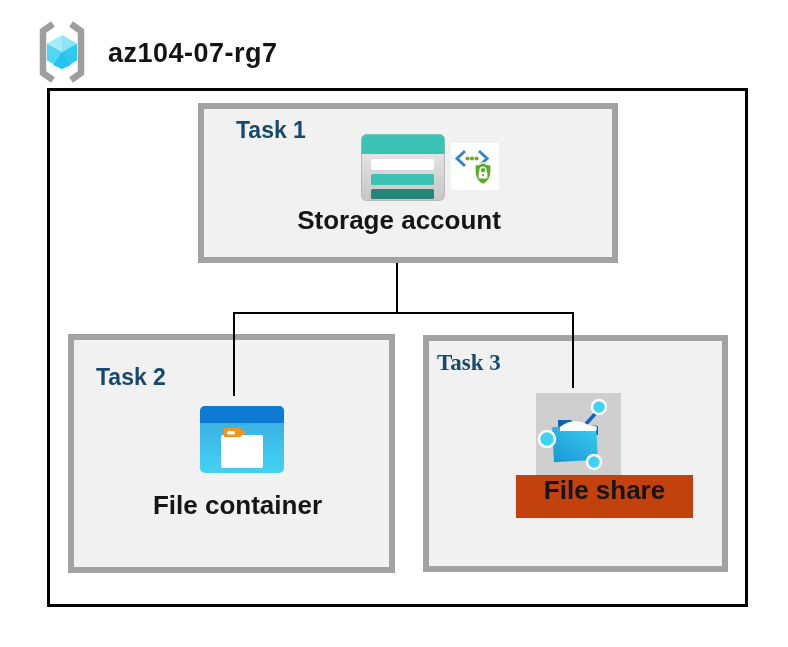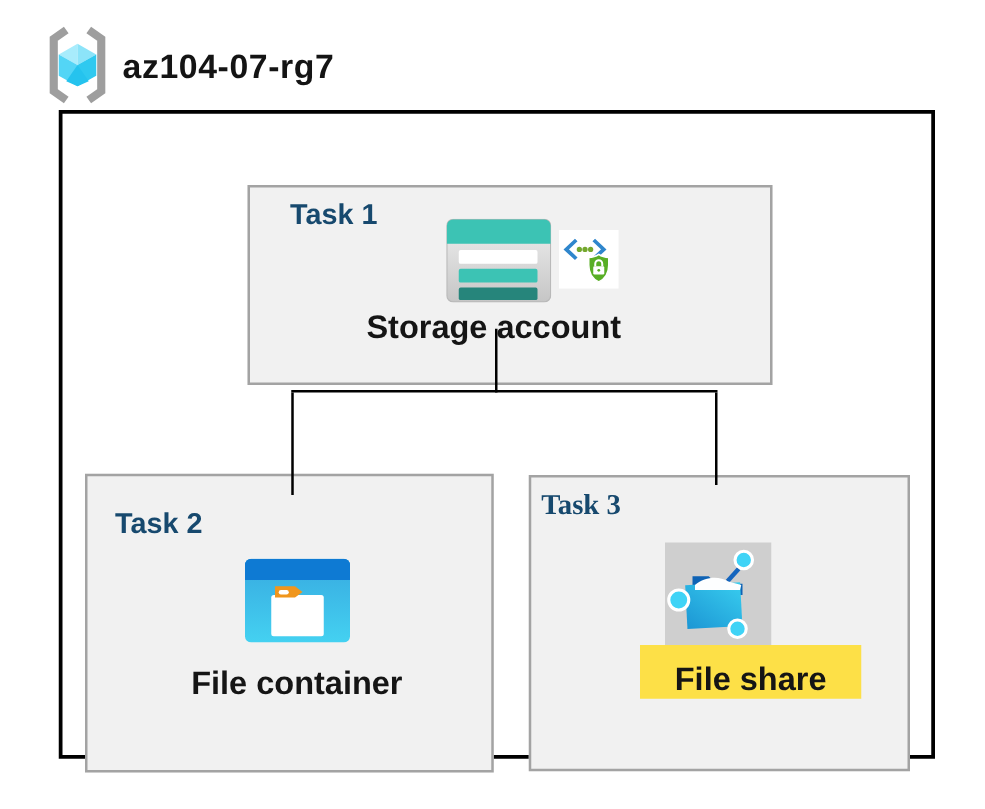--- a/index.html
+++ b/index.html
@@ -2,44 +2,44 @@
 <html><head>
 <meta charset="utf-8">
 <style>
   html,body{margin:0;padding:0;background:#ffffff;}
   .canvas{
     position:relative;width:788px;height:647px;background:#ffffff;
     font-family:"Liberation Sans","DejaVu Sans",sans-serif;overflow:hidden;
   }
   .abs{position:absolute;}
   .rg-title{
-    left:98px;top:38px;font-size:27px;font-weight:bold;color:#141414;letter-spacing:0.5px;
+    left:108px;top:38px;font-size:27px;font-weight:bold;color:#141414;letter-spacing:0.5px;
   }
   .outer-box{
     left:47px;top:88px;width:701px;height:519px;border:3px solid #000;box-sizing:border-box;background:#ffffff;
   }
   .task-box{
-    background:#F1F1F1;border:2px solid #a3a3a3;box-sizing:border-box;margin-top:45px;
+    background:#F1F1F1;border:6px solid #a3a3a3;box-sizing:border-box;
   }
   #task1{left:198px;top:103px;width:420px;height:160px;}
   #task2{left:68px;top:334px;width:327px;height:239px;}
   #task3{left:423px;top:335px;width:305px;height:237px;}
   .task-label{
     font-size:23px;font-weight:bold;color:#17496E;white-space:nowrap;
   }
   .resource-label{
     font-size:26px;font-weight:bold;color:#151515;white-space:nowrap;text-align:center;
   }
   .connector{background:#000;}
   .icon-block{
     left:107px;top:52px;width:85px;height:82px;background:#CFCFCF;
   }
   .label-bar{
-    left:87px;top:134px;width:177px;height:43px;background:#fde047;
-    display:flex;align-items:flex-end;justify-content:center;
+    left:87px;top:134px;width:177px;height:43px;background:#c2410c;
+    display:flex;align-items:flex-start;justify-content:center;
   }
   svg{display:block;}
 </style>
 </head>
 <body>
 
 <div class="canvas">
 
   <div class="abs" style="left:36px;top:20px;width:52px;height:64px;">
     <svg width="52" height="64" viewBox="0 0 52 64">

